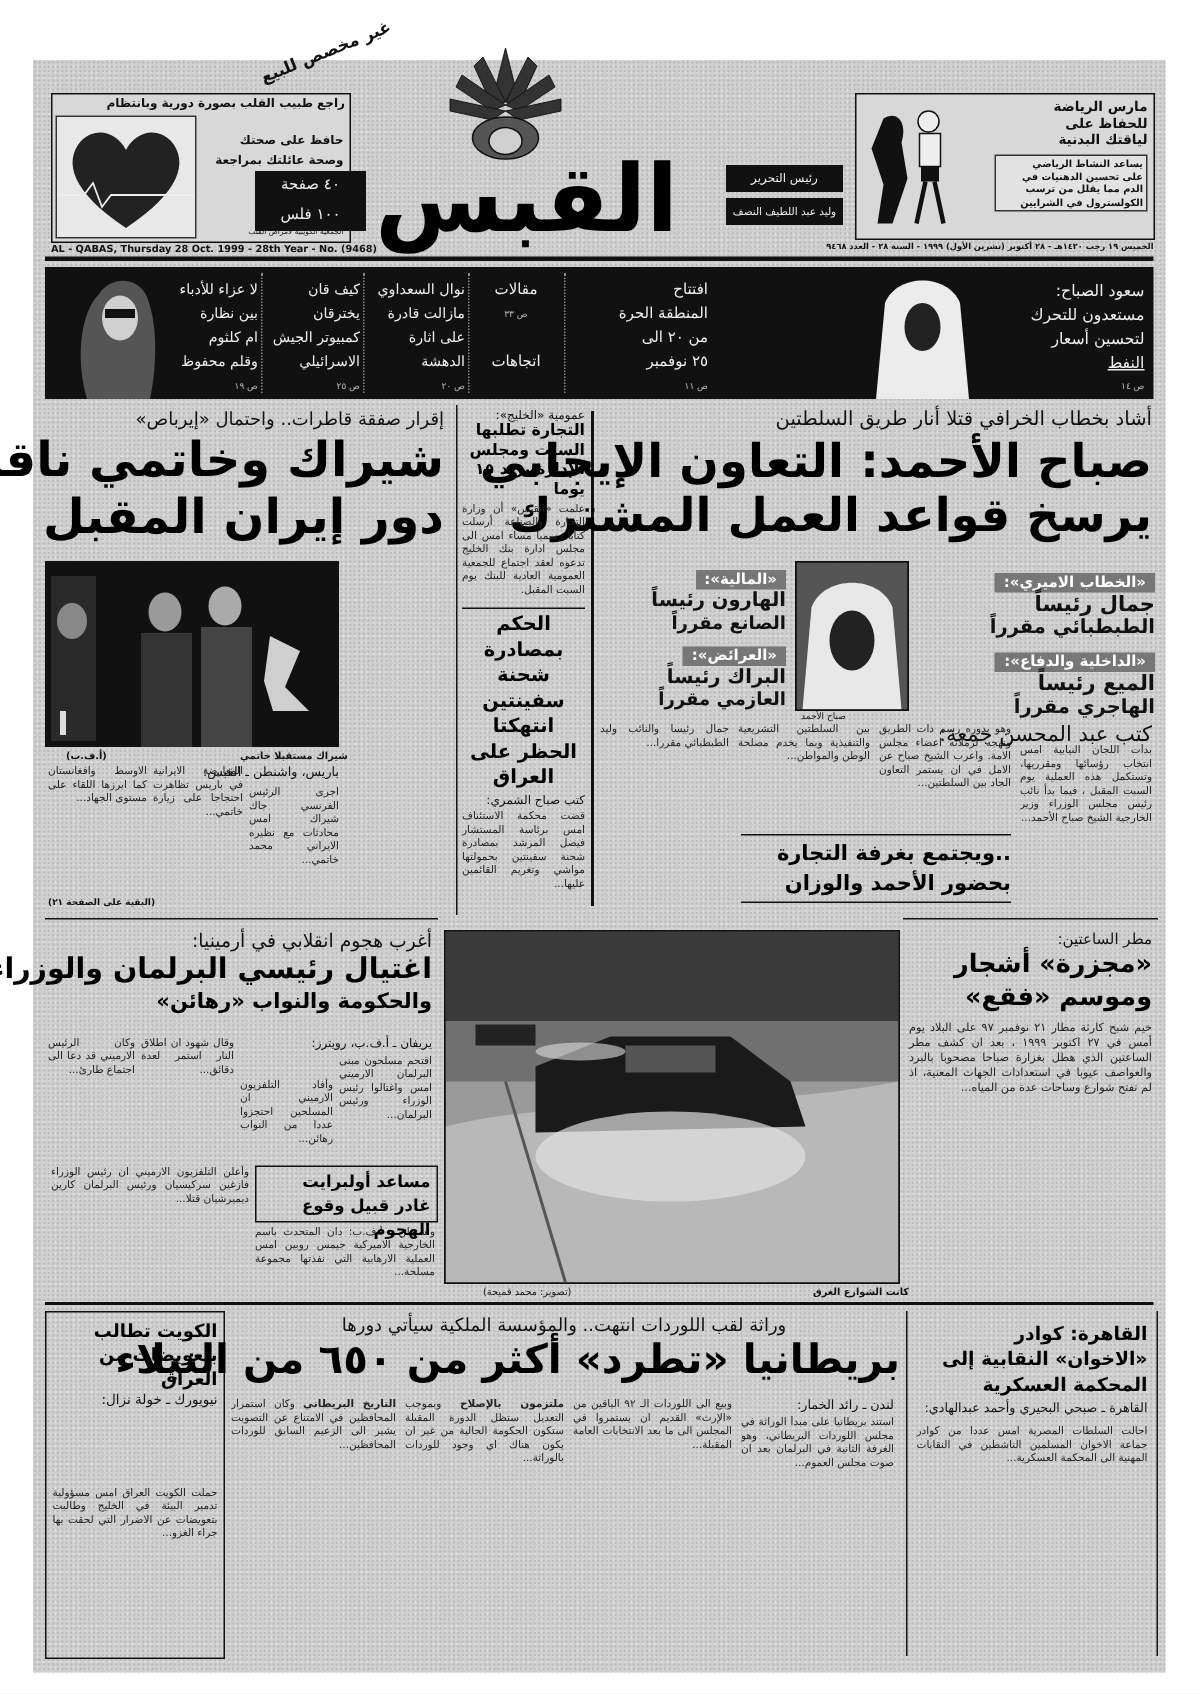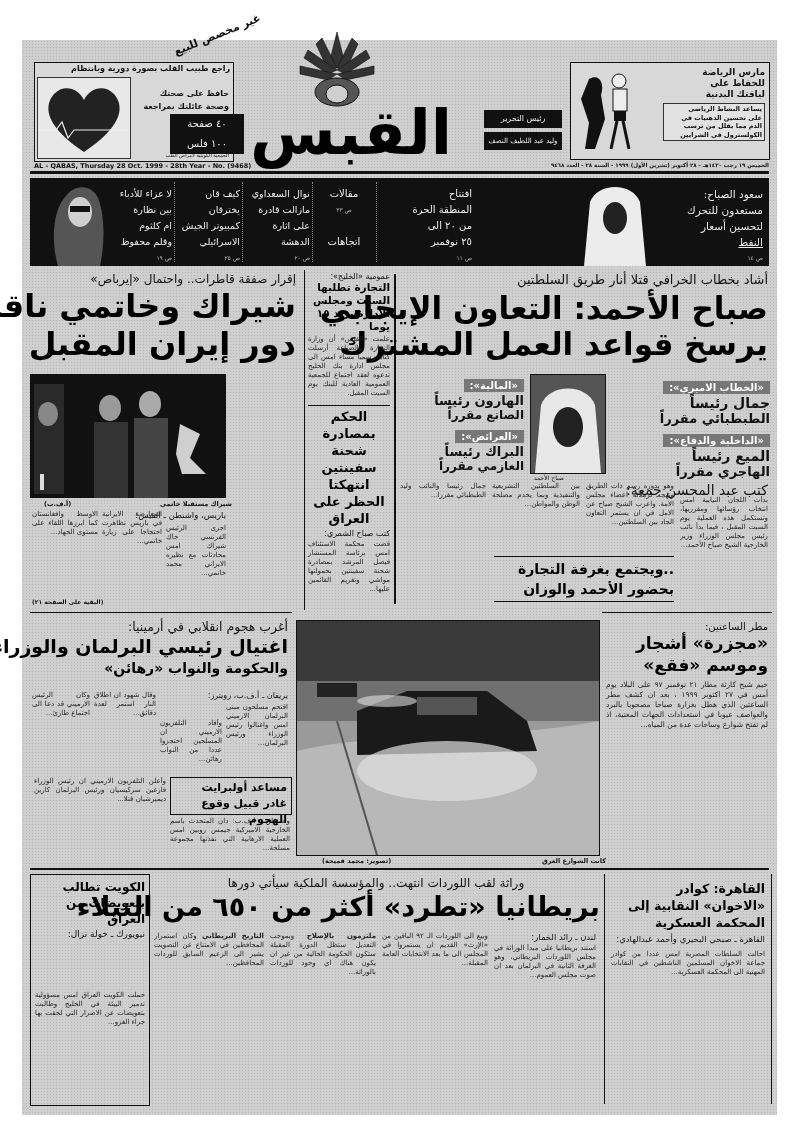--- a/index.html
+++ b/index.html
@@ -272,21 +272,21 @@
       <path d="M0 130 C80 110 200 120 302 100 L302 234 L0 234Z" fill="#b8b8b8"></path>
       <path d="M60 90 L110 70 L190 70 L230 100 L240 130 L60 134Z" fill="#1a1a1a"></path>
       <rect x="120" y="76" width="60" height="18" fill="#555"></rect>
       <ellipse cx="150" cy="150" rx="90" ry="30" fill="#e0e0e0" opacity="0.7"></ellipse>
       <ellipse cx="90" cy="80" rx="30" ry="6" fill="#ddd" opacity="0.6"></ellipse>
       <rect x="20" y="62" width="40" height="14" fill="#222"></rect>
       <line x1="40" y1="100" x2="80" y2="234" stroke="#555" stroke-width="2"></line>
     </svg>
   </div>
   <div class="abs rtl" style="left:520px;top:817px;font-size:6.5px;font-weight:bold;">كانت الشوارع الغرق</div>
-  <div class="abs rtl" style="left:300px;top:817px;font-size:6.5px;font-weight:bold;text-align:center;">(تصوير: محمد قميحة)</div>
+  <div class="abs rtl" style="left:300px;top:817px;font-size:6.5px;font-weight:normal;text-align:center;">(تصوير: محمد قميحة)</div>
 
   <div class="abs" style="left:580px;top:572px;width:170px;height:250px;border-top:1.5px solid #111;">
     <div class="rtl kicker" style="font-size:10px;padding:8px 4px 0 0;">مطر الساعتين:</div>
     <div class="rtl hl-big" style="font-size:17px;line-height:22px;padding:0 4px;">«مجزرة» أشجار وموسم «فقع»</div>
     <div class="body-text" style="padding:4px;height:150px;font-size:7.5px;line-height:10px;"><span>خيم شبح كارثة مطار ٢١ نوفمبر ٩٧ على البلاد يوم أمس في ٢٧ اكتوبر ١٩٩٩</span> ، بعد ان كشف مطر الساعتين الذي هطل بغزارة صباحا مصحوبا بالبرد والعواصف عيوبا في استعدادات الجهات المعنية، اذ لم تفتح شوارع وساحات عدة من المياه...</div>
   </div>
 
   <div class="abs rule" style="left:8px;top:828px;width:739px;height:2px;"></div>
 
   <div class="abs" style="left:8px;top:834px;width:118px;height:230px;border:1px solid #111;">

